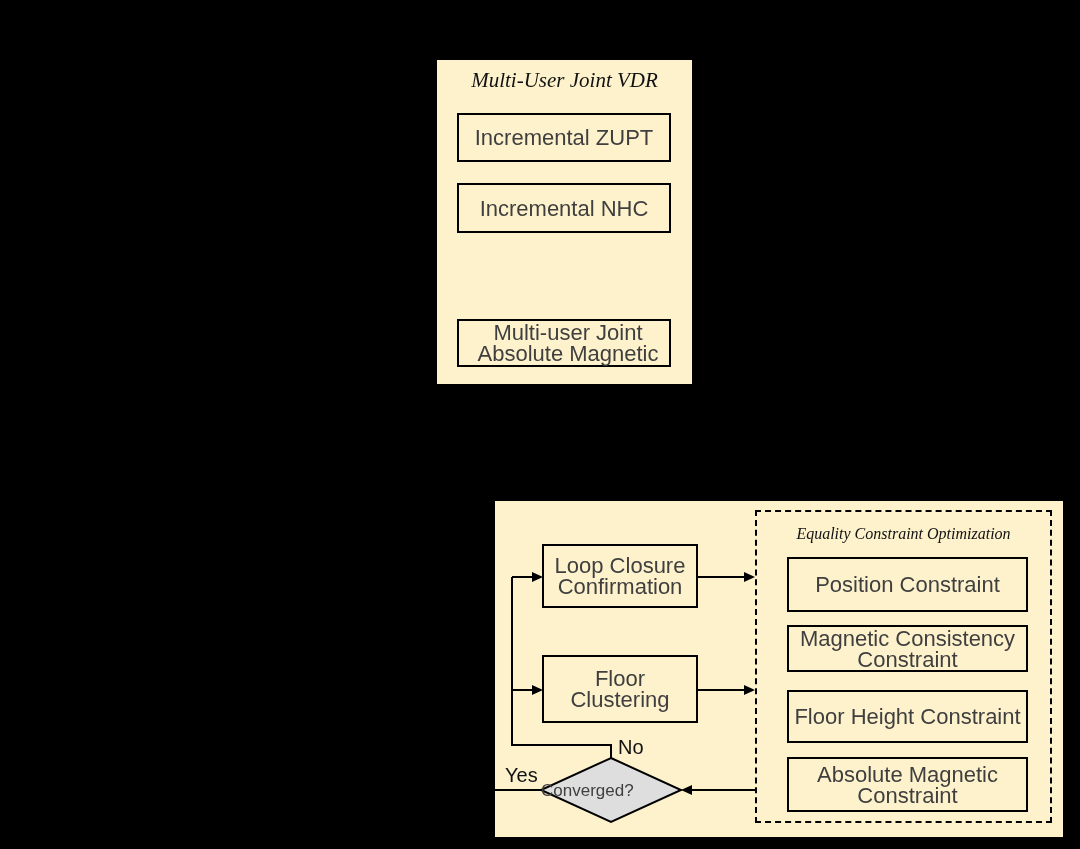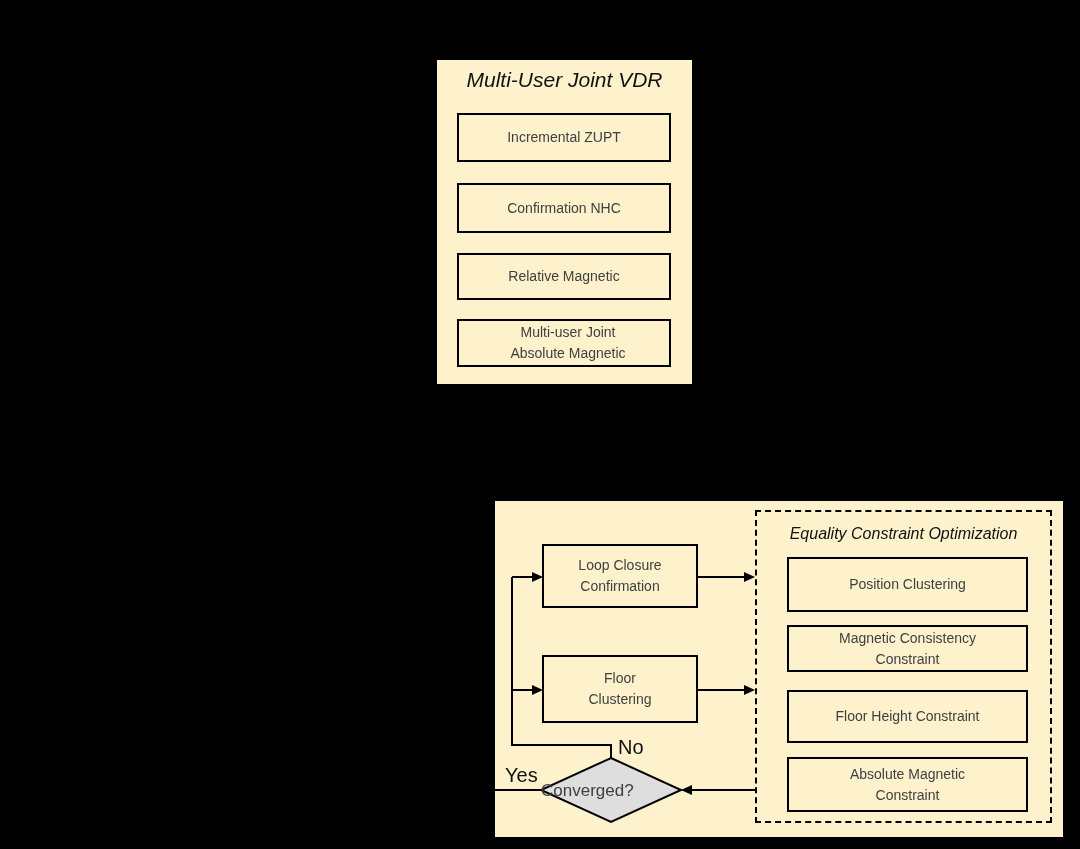--- a/index.html
+++ b/index.html
@@ -15,29 +15,29 @@
   html,body{background:var(--background);}
   body{font-family:"Liberation Sans", sans-serif;}
   .canvas{position:relative;width:1080px;height:849px;background:var(--background);overflow:hidden;}
 
   .panel{position:absolute;background:var(--panel-bg);}
   #vdr-panel{left:437px;top:60px;width:255px;height:324px;}
   #opt-panel{left:495px;top:501px;width:568px;height:336px;}
 
   .group-title{
     position:absolute;left:0;right:0;text-align:center;
-    font-style:italic;color:var(--title-text);
+    font-style:italic;color:var(--title-text);font-family:Liberation Serif, serif;
   }
   #vdr-title{top:8px;font-size:21px;}
 
   .node{
     position:absolute;border:2px solid var(--line);
     display:flex;align-items:center;justify-content:center;
     text-align:center;color:var(--box-text);
-    font-size:14px;line-height:21px;white-space:pre-line;
+    font-size:22px;line-height:21px;white-space:pre-line;
     background:var(--panel-bg);
   }
 
   
   #vdr-box-0{left:20px;top:53px;width:214px;height:49px;}
   #vdr-box-1{left:20px;top:123px;width:214px;height:50px;}
   #vdr-box-2{left:20px;top:193px;width:214px;height:47px;}
   #vdr-box-3{left:20px;top:259px;width:214px;height:48px;padding-left:8px;}
 
   
@@ -76,35 +76,34 @@
   }
 </style>
 </head>
 <body>
 
 <div class="canvas">
 
   <div class="panel" id="vdr-panel">
     <div class="group-title" id="vdr-title">Multi-User Joint VDR</div>
     <div class="node" id="vdr-box-0">Incremental ZUPT</div>
-    <div class="node" id="vdr-box-1">Confirmation NHC</div>
-    <div class="node" id="vdr-box-2">Relative Magnetic</div>
+    <div class="node" id="vdr-box-1">Incremental NHC</div>
     <div class="node" id="vdr-box-3">Multi-user Joint
 Absolute Magnetic</div>
   </div>
 
   <div class="panel" id="opt-panel">
     <div class="node" id="loop-closure-box">Loop Closure
 Confirmation</div>
     <div class="node" id="floor-clustering-box">Floor
 Clustering</div>
 
     <div id="eco-group">
       <div class="group-title" id="eco-title">Equality Constraint Optimization</div>
-      <div class="node eco-box" id="eco-box-0">Position Clustering</div>
+      <div class="node eco-box" id="eco-box-0">Position Constraint</div>
       <div class="node eco-box" id="eco-box-1">Magnetic Consistency
 Constraint</div>
       <div class="node eco-box" id="eco-box-2">Floor Height Constraint</div>
       <div class="node eco-box" id="eco-box-3">Absolute Magnetic
 Constraint</div>
     </div>
   </div>
 
   <svg id="connector-layer" viewBox="0 0 1080 849" xmlns="http://www.w3.org/2000/svg">
 

